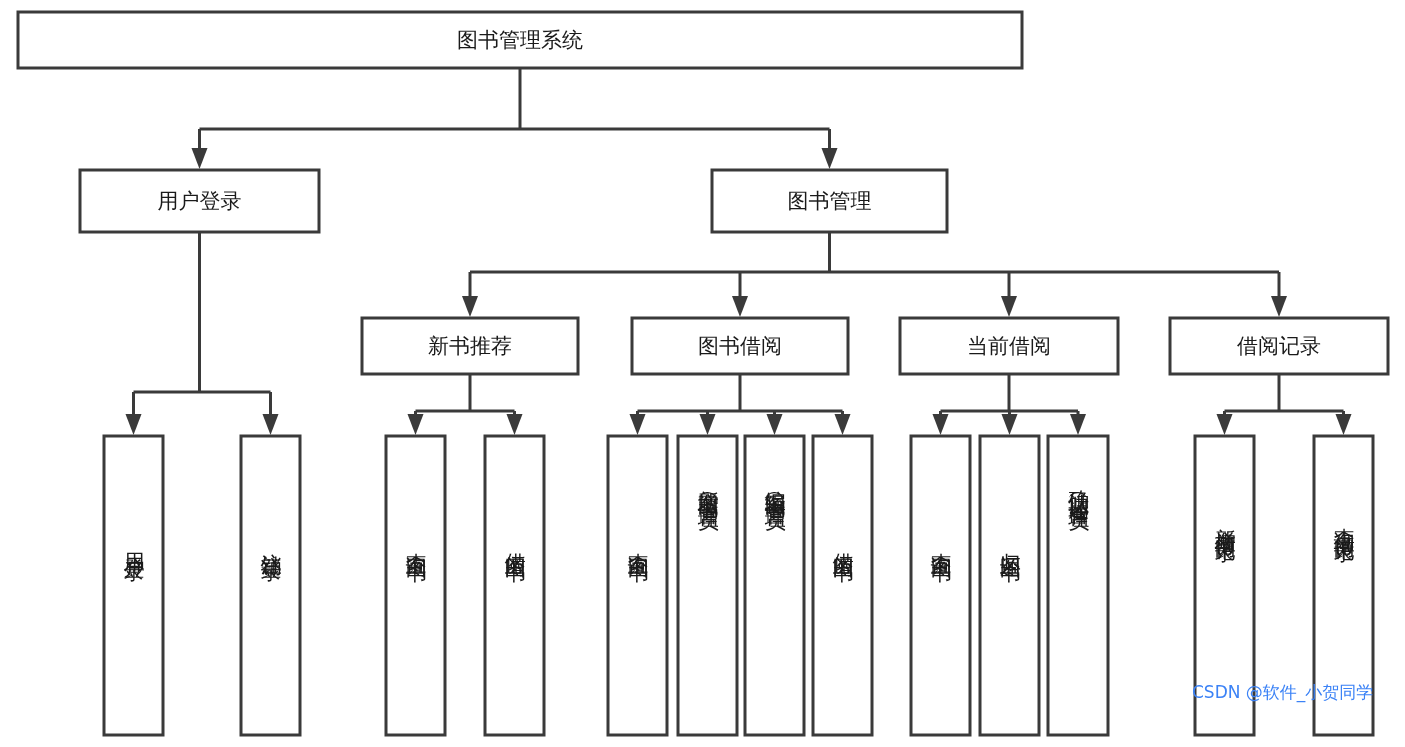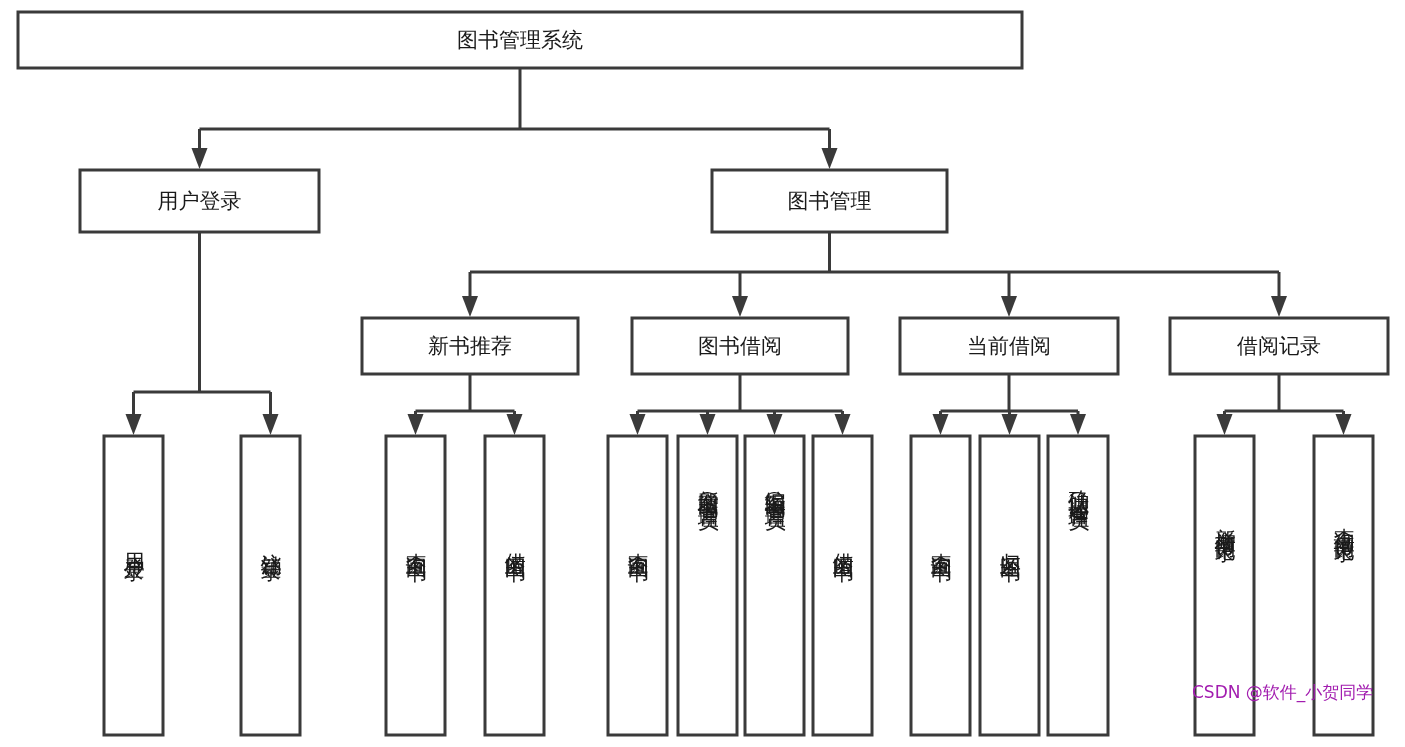--- a/index.html
+++ b/index.html
@@ -201,15 +201,15 @@
         <span class="leaf-label" style="margin-top: 35px;">确认归还（管理员）</span>
       </div>
       <div class="leaf-label-wrap" style="left: 1195px; top: 438px; width: 59px; height: 295px;">
         <span class="leaf-label" style="margin-top: 72.5px;">新增借阅记录</span>
       </div>
       <div class="leaf-label-wrap" style="left: 1314px; top: 438px; width: 59px; height: 295px;">
         <span class="leaf-label" style="margin-top: 72.5px;">查询借阅记录</span>
       </div>
     </div>
 
-  <div class="watermark" style="left: 1192px; top: 681px; color: #a21caf;">CSDN @软件_小贺同学</div>
+  <div class="watermark" style="left: 1192px; top: 681px; color: #3b82f6;">CSDN @软件_小贺同学</div>
 
 </div>
 
 </body></html>

